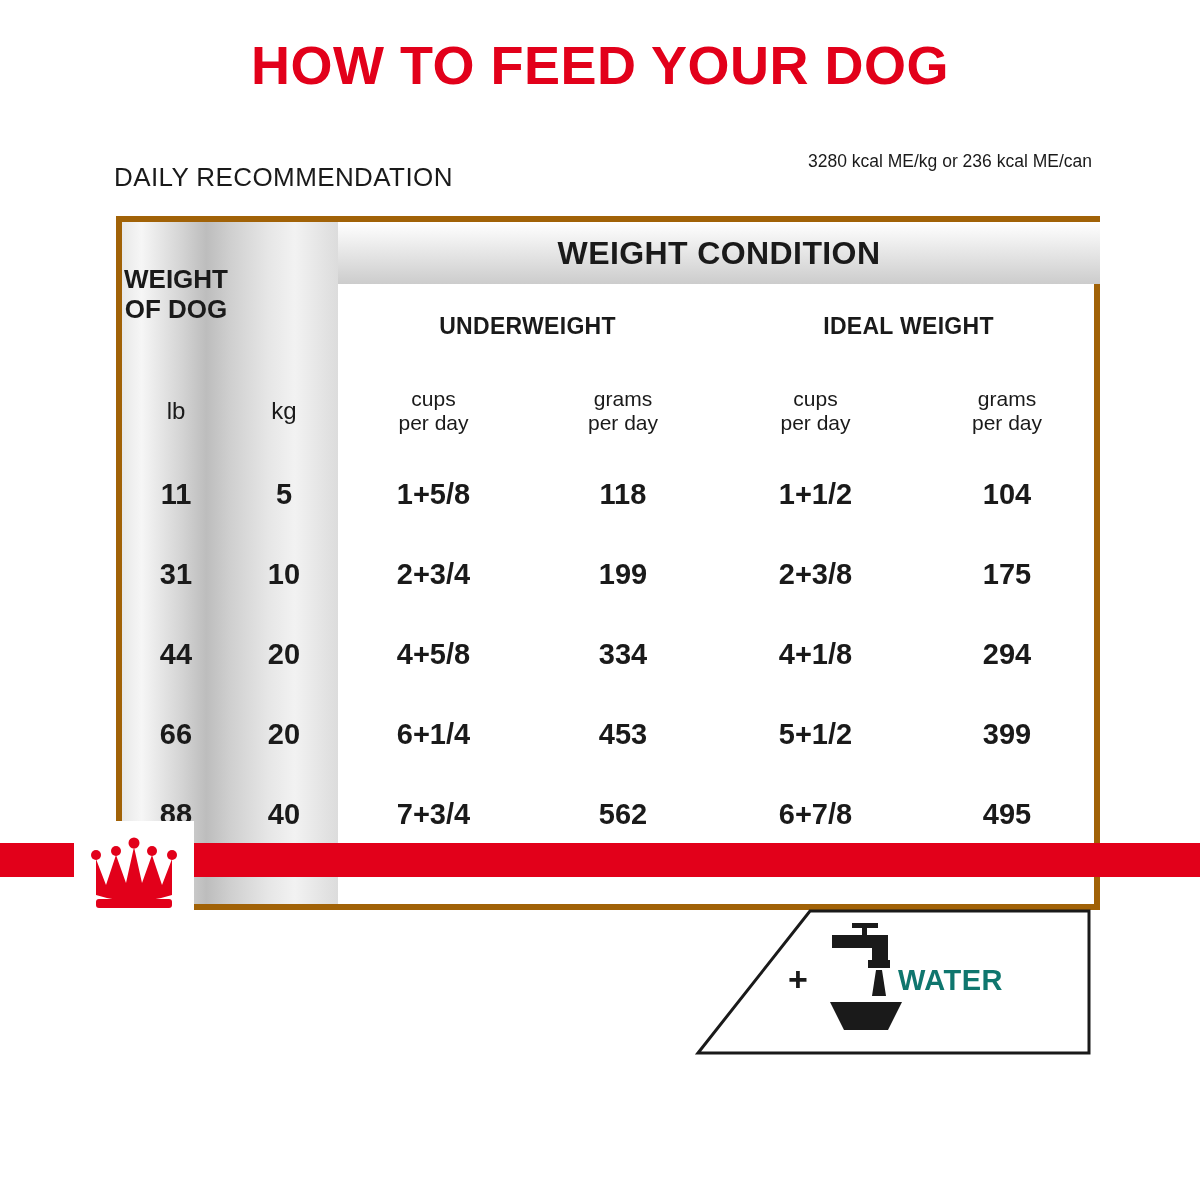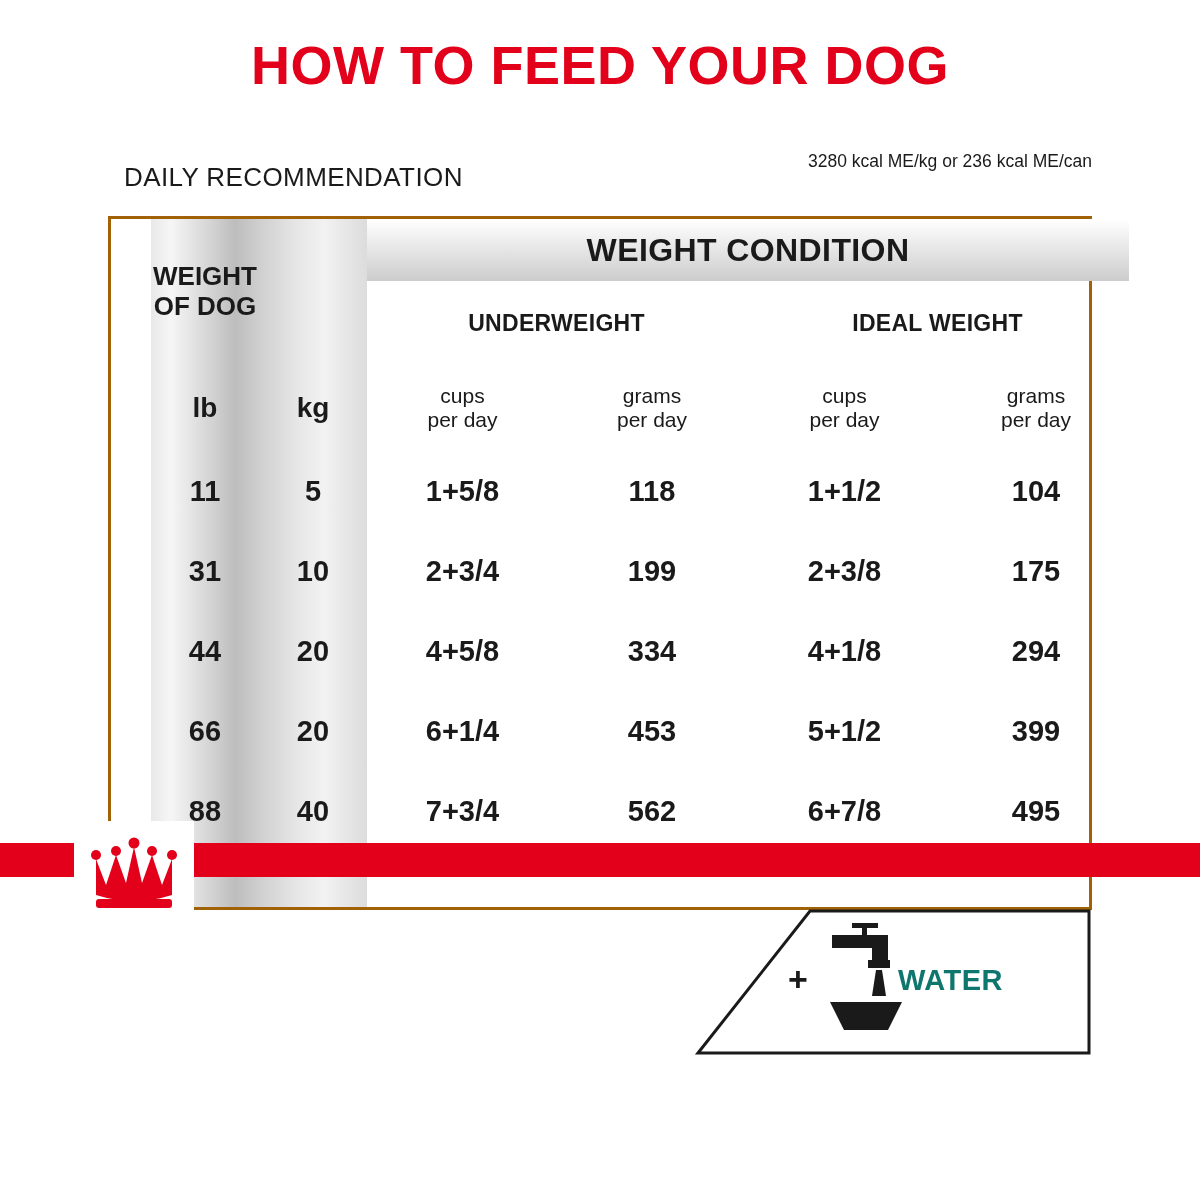--- a/index.html
+++ b/index.html
@@ -32,47 +32,46 @@
     font-size: 54px;
     font-weight: bold;
     letter-spacing: 0.5px;
     color: #e2001a;
   }
 
   
   .subhead-left {
     position: absolute;
     top: 162px;
-    left: 124px;
+    left: 114px;
     font-size: 26px;
     font-weight: normal;
     letter-spacing: 0.4px;
     color: #1a1a1a;
   }
   .calorie-block {
     position: absolute;
     top: 150px;
     right: 108px;
     text-align: right;
     font-size: 17.5px;
     line-height: 1.35;
     color: #1a1a1a;
   }
 
   
   .table-wrap {
     position: absolute;
     top: 216px;
-    left: 108px;
+    left: 116px;
     width: 984px;
     height: 694px;
-    border: 3px solid #a16207;
+    border: 6px solid #a16207;
     box-sizing: border-box;
     background: #ffffff;
-    padding-left: 40px;
   }
 
   table.feed {
     border-collapse: collapse;
     width: 100%;
     height: 100%;
     table-layout: fixed;
   }
   table.feed td, table.feed th {
     border: 0;
@@ -107,22 +106,22 @@
     font-size: 23px;
     font-weight: bold;
     letter-spacing: 0.3px;
   }
   .unit-head {
     font-size: 21px;
     font-weight: normal;
     line-height: 1.15;
   }
   .lbkg-head {
-    font-size: 28px;
-    font-weight: bold;
+    font-size: 24px;
+    font-weight: normal;
   }
   .cell {
     font-size: 29px;
     font-weight: bold;
   }
   .cell-lb, .cell-kg {
     font-size: 29px;
     font-weight: bold;
   }
 

